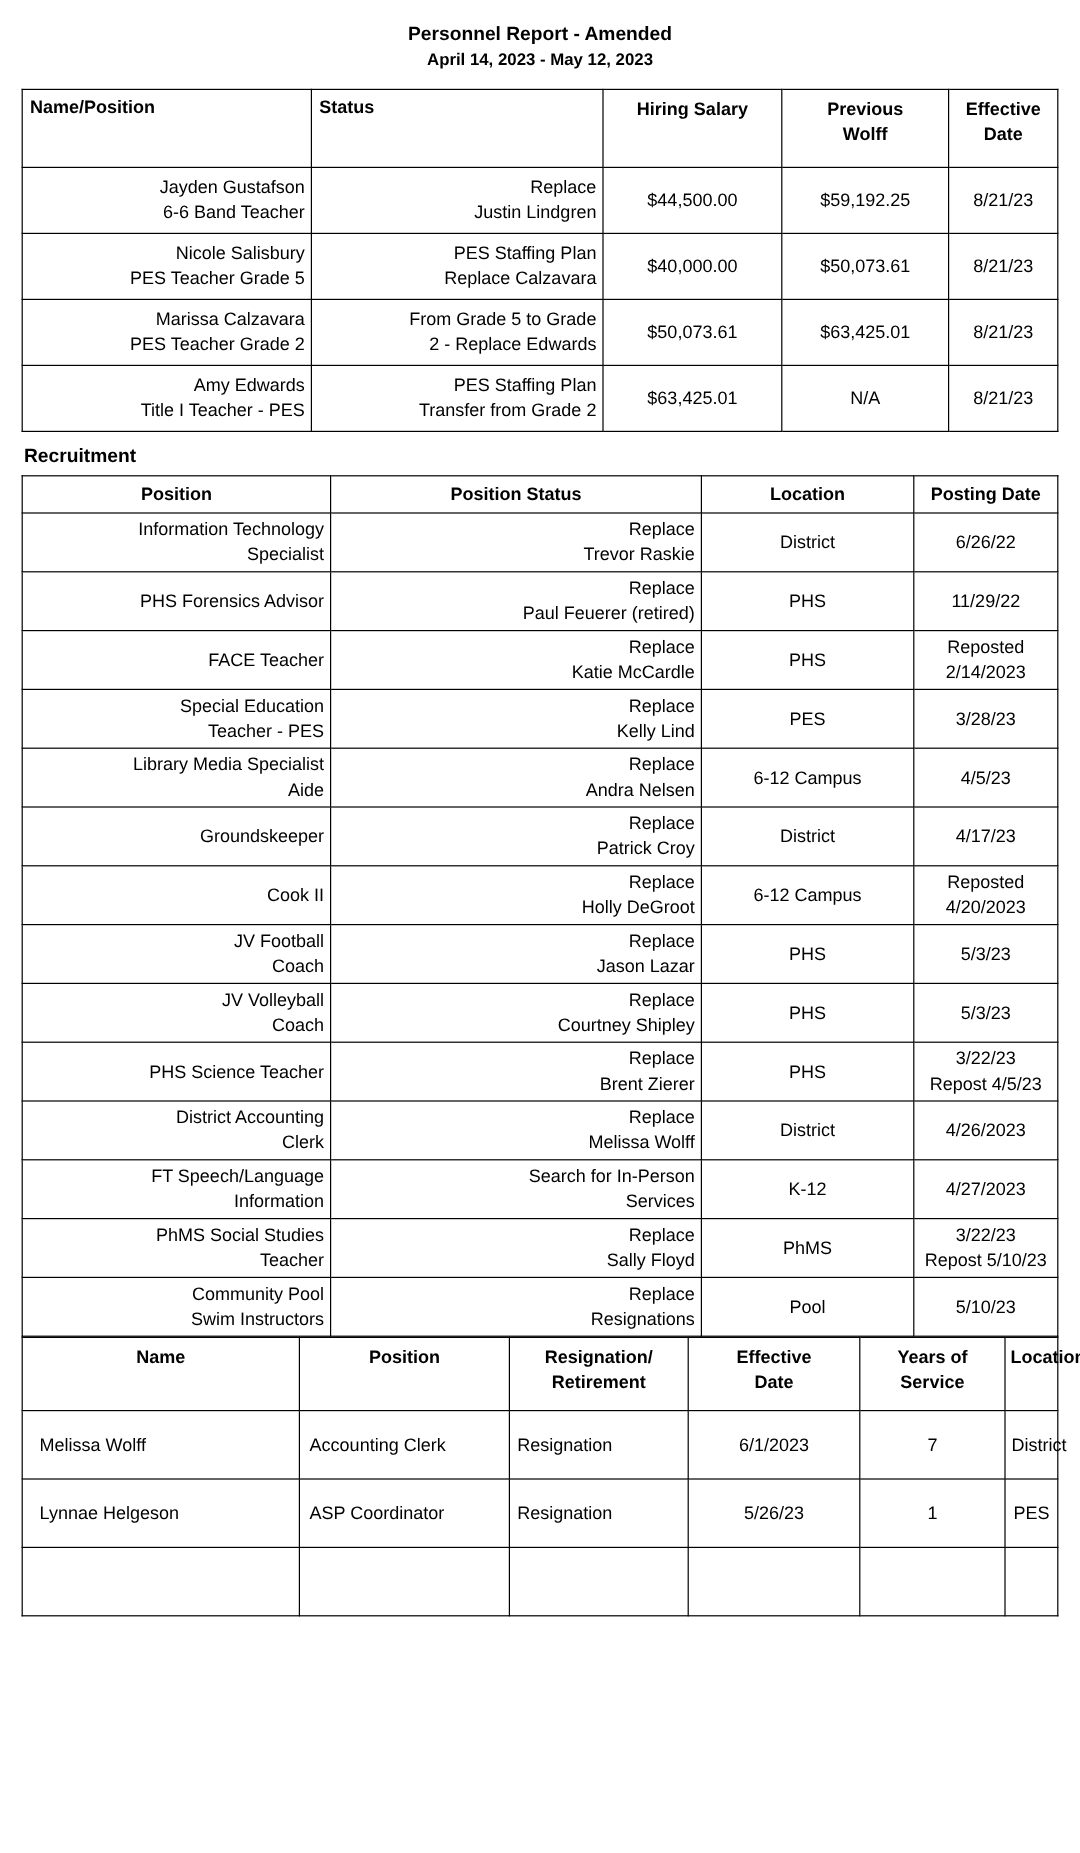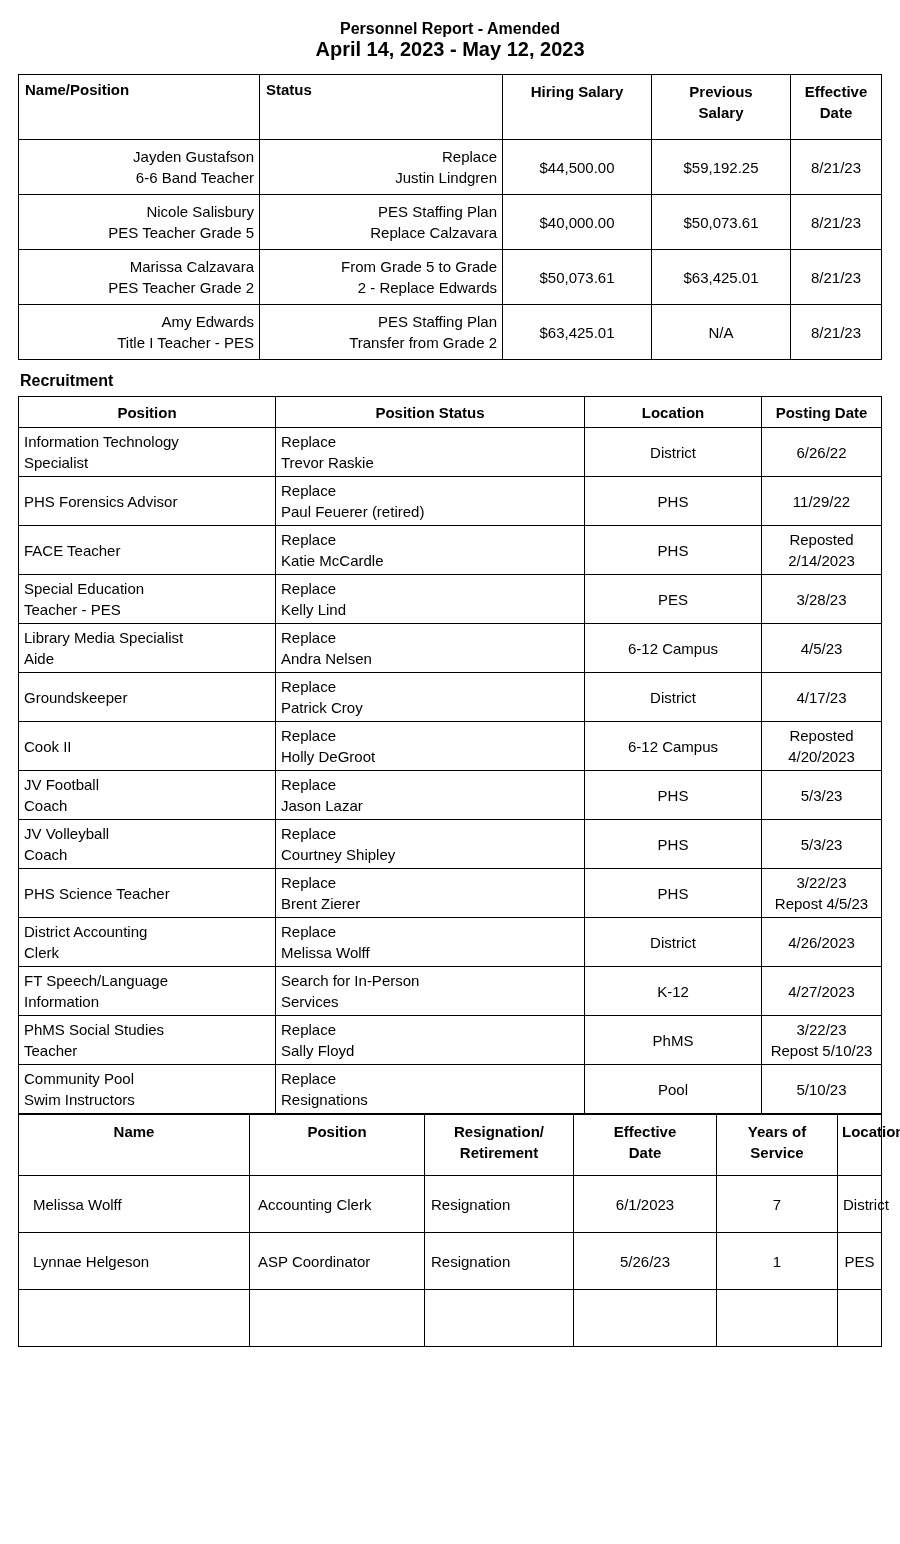--- a/index.html
+++ b/index.html
@@ -22,21 +22,21 @@
   .doc-title {
     text-align: center;
     font-weight: bold;
     font-size: 16px;
     line-height: 21px;
     margin: 4px 0 0 0;
   }
   .doc-subtitle {
     text-align: center;
     font-weight: bold;
-    font-size: 20px;
+    font-size: 14px;
     line-height: 21px;
     margin: 0 0 14px 0;
   }
   .section-heading {
     font-weight: bold;
     font-size: 16px;
     margin: 12px 0 6px 2px;
   }
   table {
     border-collapse: collapse;
@@ -72,21 +72,21 @@
     font-weight: bold;
     text-align: center;
     padding: 3px 4px;
     height: 24px;
   }
   .t-recruit th.c1 { width: 248px; }
   .t-recruit th.c2 { width: 300px; }
   .t-recruit th.c3 { width: 168px; }
   .t-recruit th.c4 { }
   .t-recruit td { height: 44px; }
-  .t-recruit td.c1, .t-recruit td.c2 { text-align: left; }
+  .t-recruit td.c1, .t-recruit td.c2 { text-align: right; }
   .t-recruit td.c3, .t-recruit td.c4 { text-align: center; }
   
   .t-resign th {
     font-weight: bold;
     text-align: center;
     vertical-align: top;
     padding: 6px 4px;
     height: 48px;
   }
   .t-resign th.c1 { width: 222px; }
@@ -113,21 +113,21 @@
   <table class="t-hires">
     <thead>
       <tr>
         <th class="c1">Name/Position</th>
         <th class="c2">Status</th>
         <th class="c3">
           <span class="cellline">Hiring Salary</span>
         </th>
         <th class="c4">
           <span class="cellline">Previous</span>
-          <span class="cellline">Salary</span>
+          <span class="cellline">Wolff</span>
         </th>
         <th class="c5">
           <span class="cellline">Effective</span>
           <span class="cellline">Date</span>
         </th>
       </tr>
     </thead>
     <tbody>
       <tr>
         <td class="c1">

